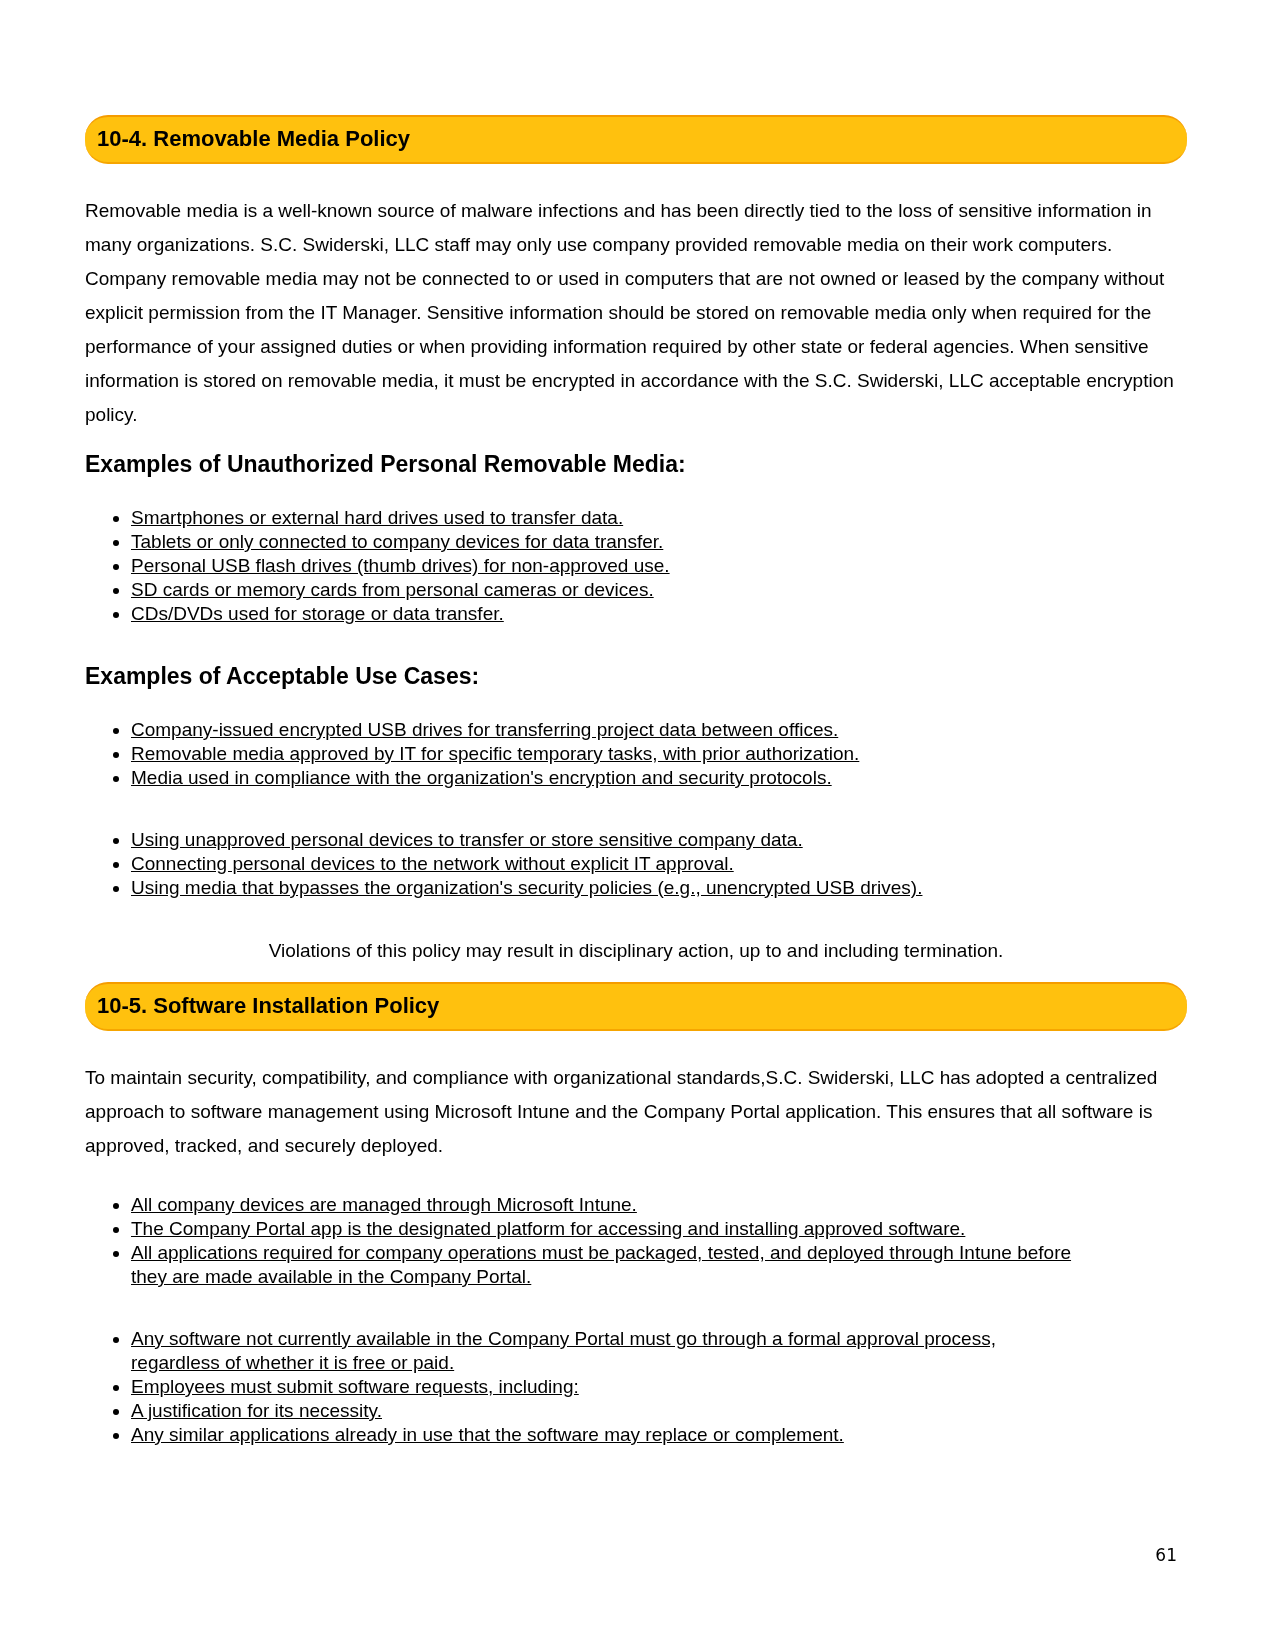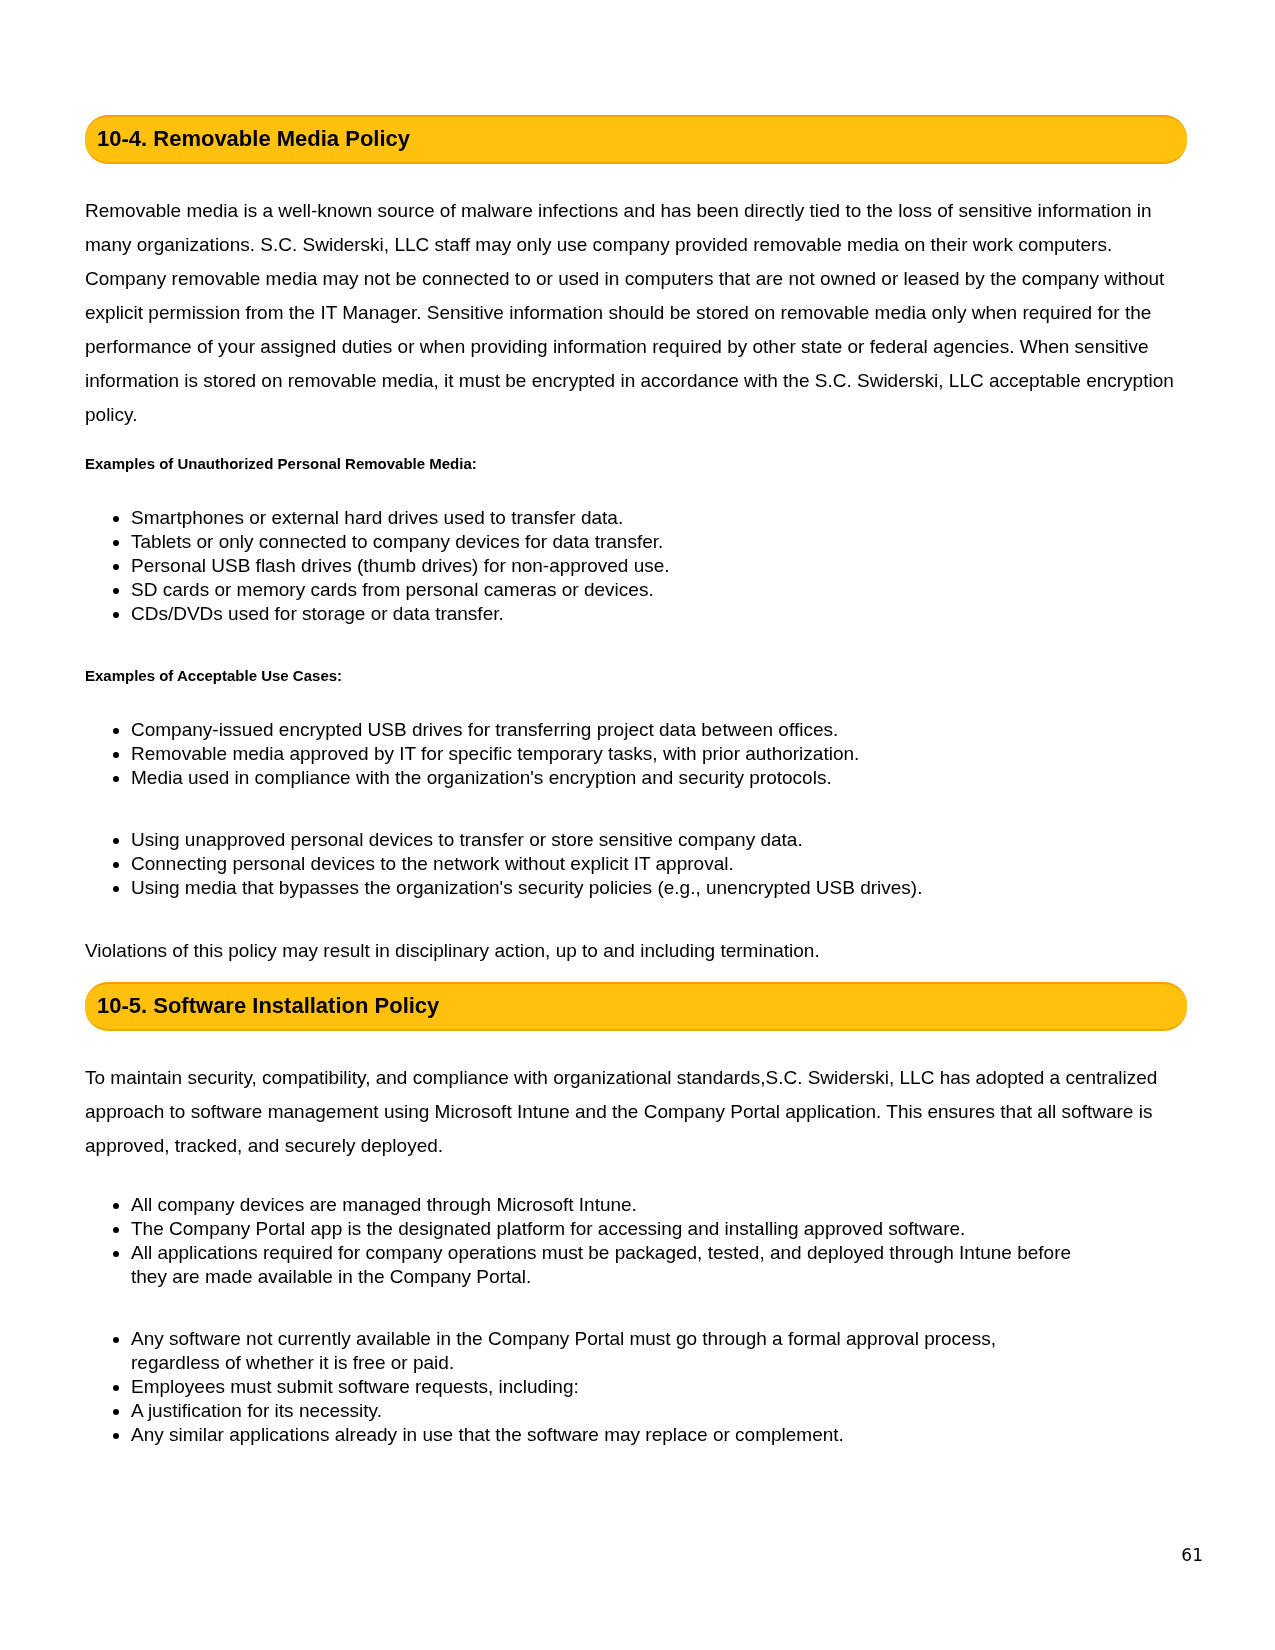--- a/index.html
+++ b/index.html
@@ -31,40 +31,42 @@
   }
   .body-text {
     font-size: 19px;
     line-height: 34px;
     margin: 30px 0 0 0;
   }
   .closing-text {
     font-size: 19px;
     line-height: 26px;
     margin: 38px 0 18px 0;
+    text-align: center;
   }
   .sub-heading {
-    font-size: 15px;
+    font-size: 23px;
     line-height: 24px;
     font-weight: bold;
     margin: 20px 0 0 0;
   }
   .bullet-list {
     margin: 30px 0 38px 0;
     padding: 0 105px 0 46px;
     list-style: disc outside;
+    text-decoration: underline;
   }
   .list-item {
     font-size: 19px;
     line-height: 24px;
   }
   .page-number {
     position: absolute;
     top: 1545px;
-    right: 72px;
+    right: 98px;
     font-size: 17px;
     line-height: 20px;
     font-family: "DejaVu Sans", sans-serif;
     color: #000000;
   }
 </style>
 </head>
 <body>
 
 <div class="page">

